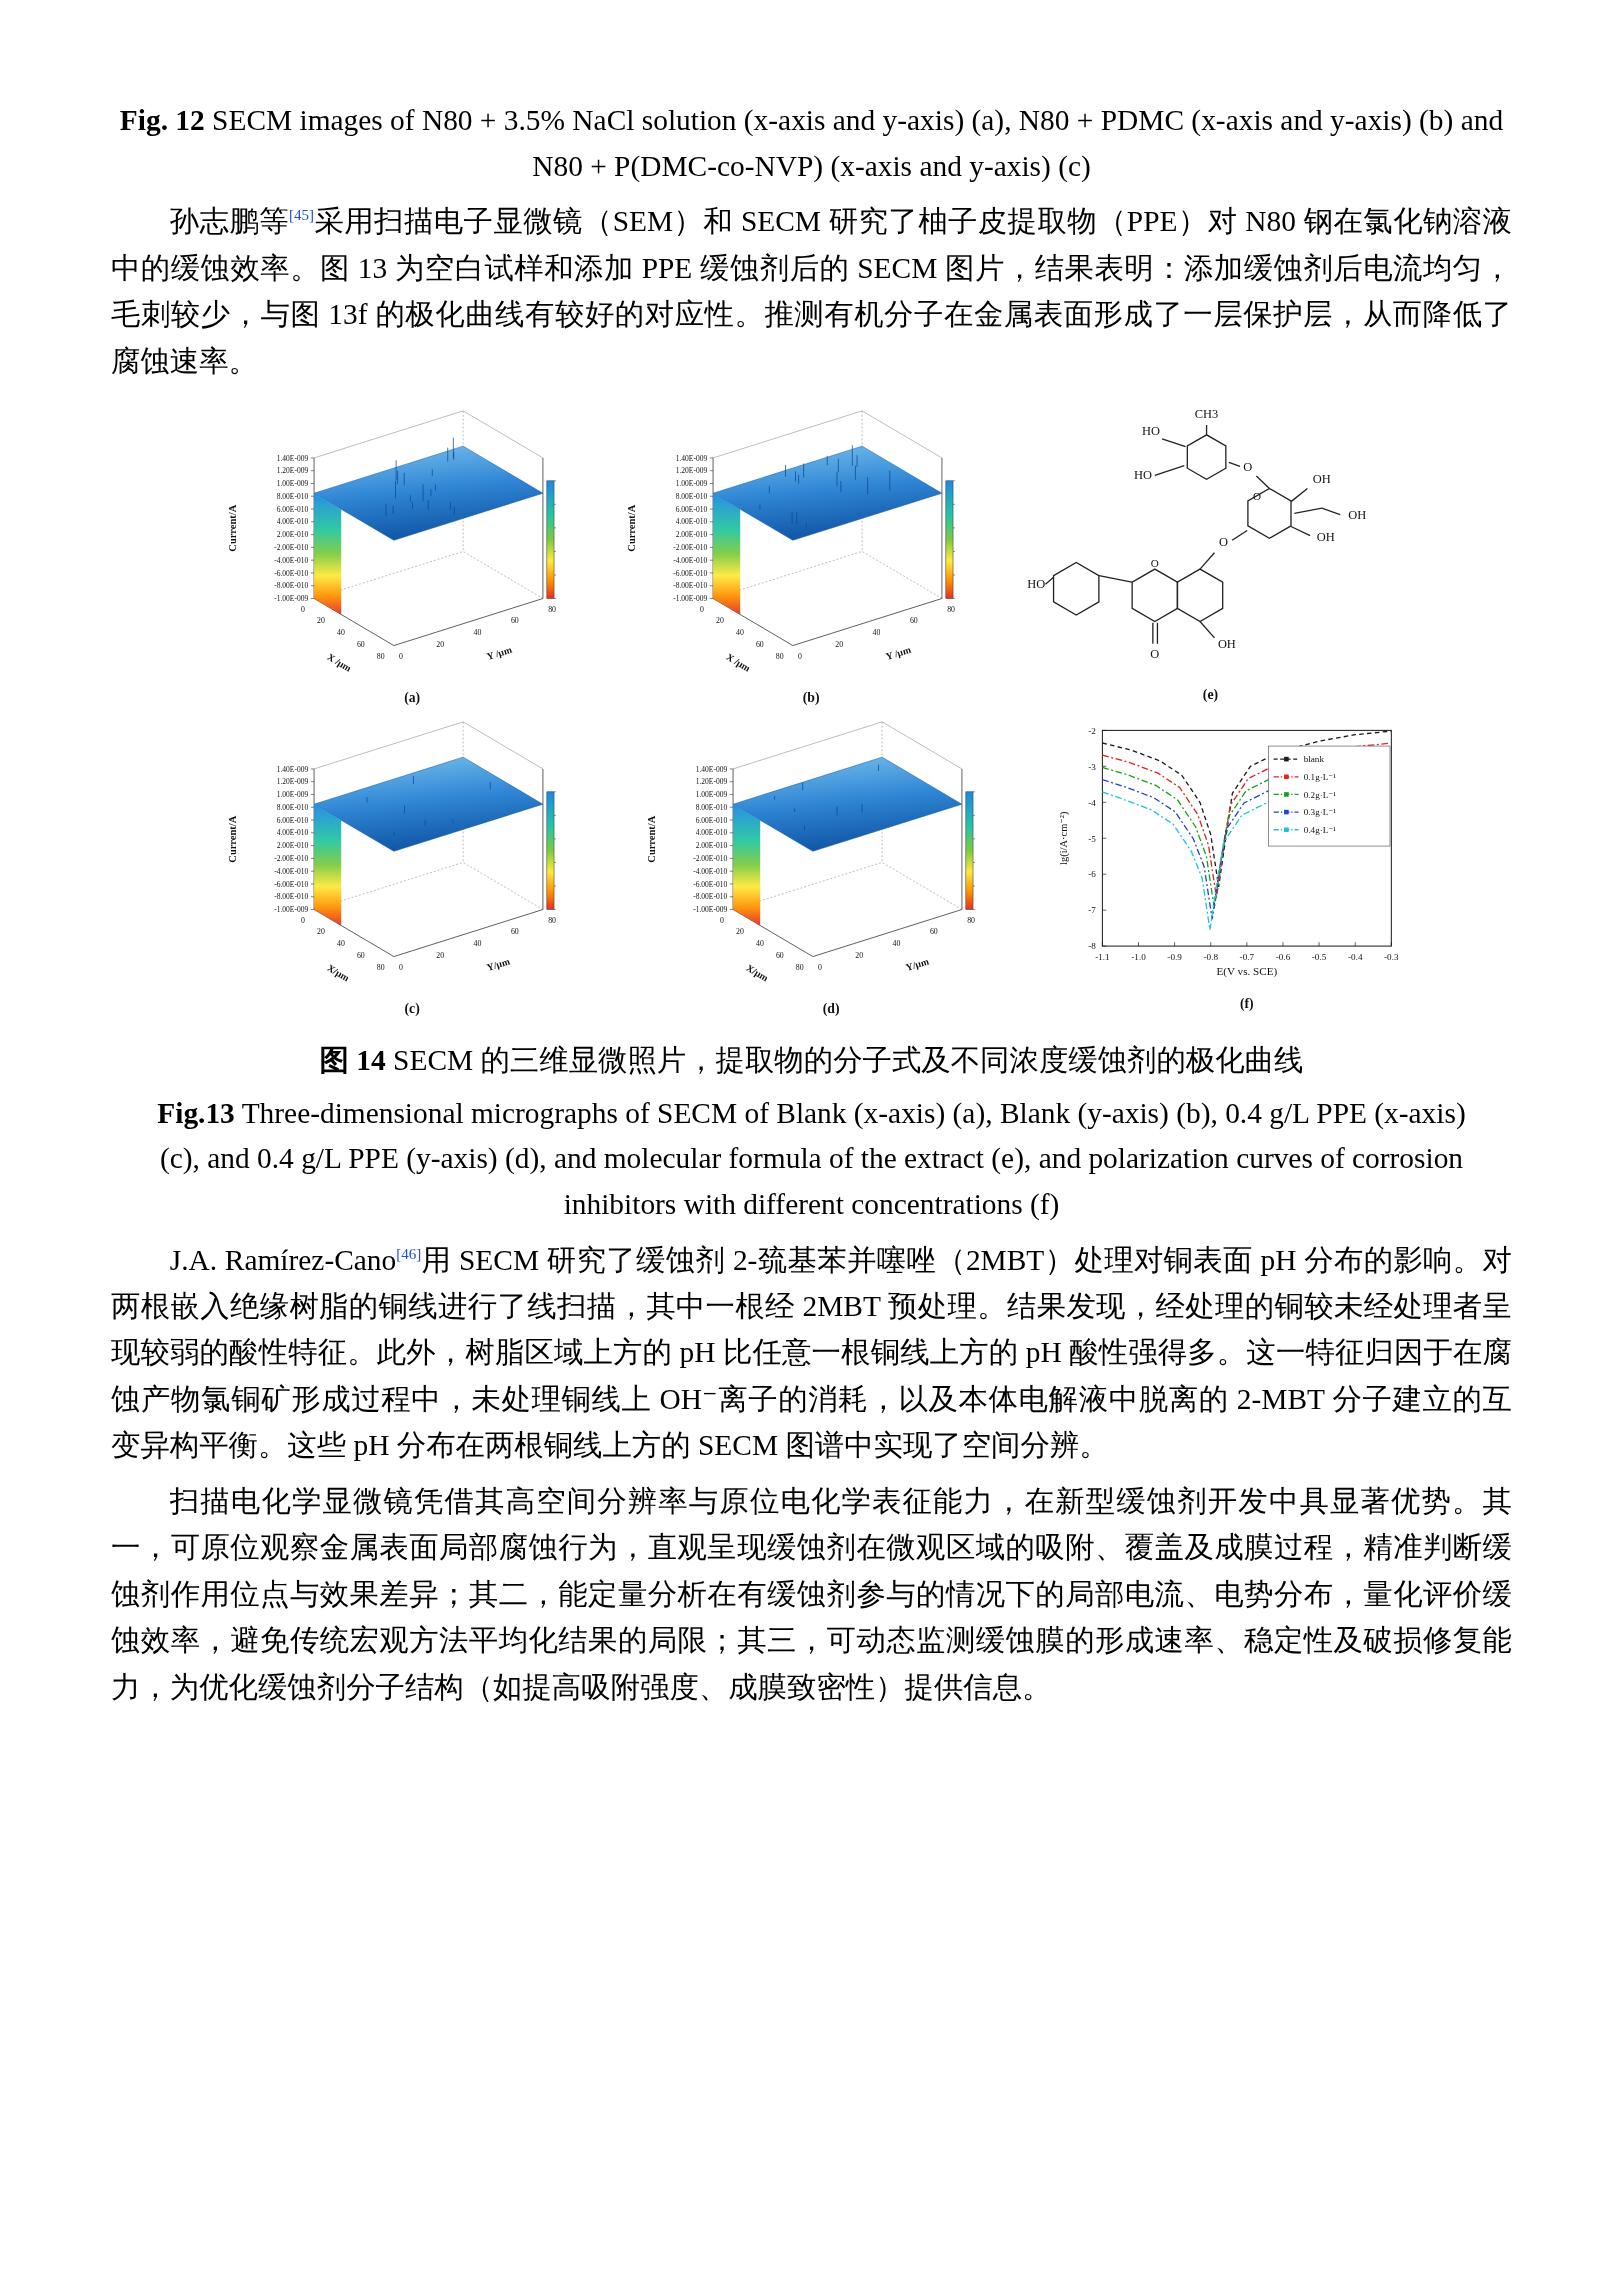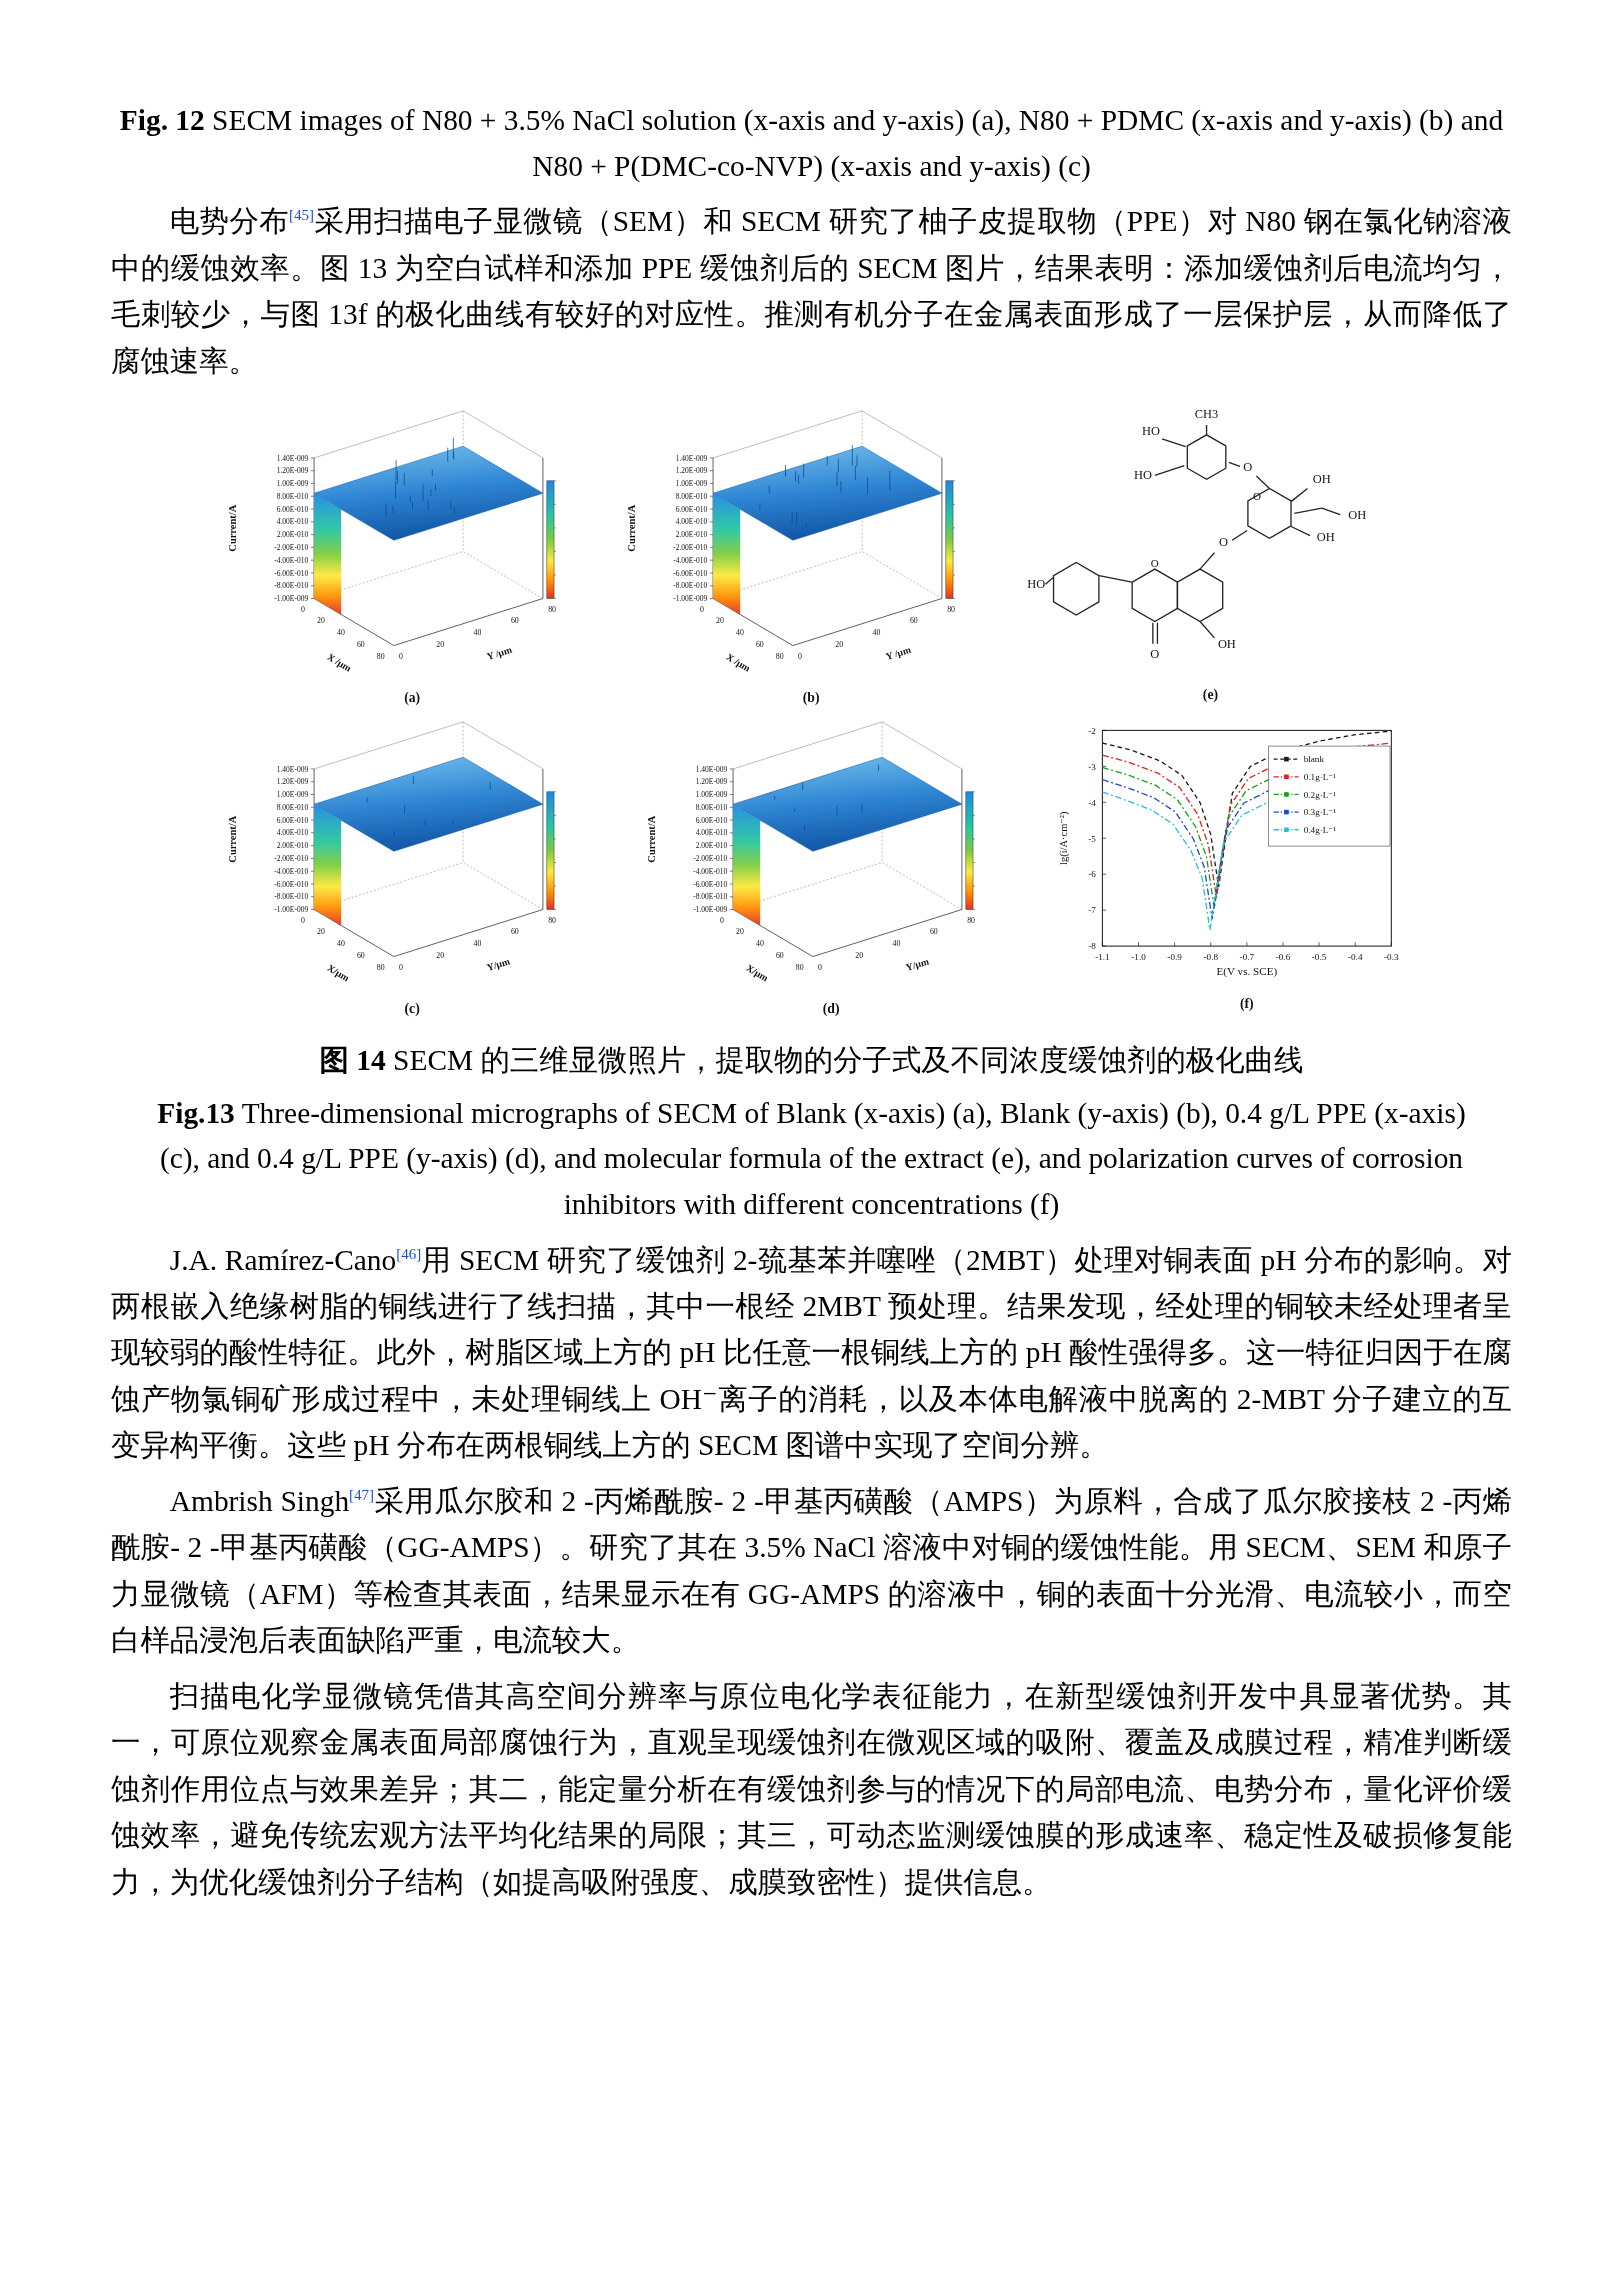--- a/index.html
+++ b/index.html
@@ -26,21 +26,21 @@
   .caption-en { width:1348px; margin:7px auto 0; }
   .page-number { position:absolute; left:0; right:0; bottom:98px; text-align:center; font-size:26px; }
 </style>
 </head>
 <body>
 
 <div class="page">
 
   <div class="caption"><span class="bold">Fig. 12</span><span> SECM images of N80 + 3.5% NaCl solution (x-axis and y-axis) (a), N80 + PDMC (x-axis and y-axis) (b) and N80 + P(DMC-co-NVP) (x-axis and y-axis) (c)</span></div>
 
-  <p class="para"><span>电势分布</span><sup class="ref">[45]</sup><span>采用扫描电子显微镜（SEM）和 SECM 研究了柚子皮提取物（PPE）对 N80 钢在氯化钠溶液中的缓蚀效率。图 13 为空白试样和添加 PPE 缓蚀剂后的 SECM 图片，结果表明：添加缓蚀剂后电流均匀，毛刺较少，与图 13f 的极化曲线有较好的对应性。推测有机分子在金属表面形成了一层保护层，从而降低了腐蚀速率。</span></p>
+  <p class="para"><span>孙志鹏等</span><sup class="ref">[45]</sup><span>采用扫描电子显微镜（SEM）和 SECM 研究了柚子皮提取物（PPE）对 N80 钢在氯化钠溶液中的缓蚀效率。图 13 为空白试样和添加 PPE 缓蚀剂后的 SECM 图片，结果表明：添加缓蚀剂后电流均匀，毛刺较少，与图 13f 的极化曲线有较好的对应性。推测有机分子在金属表面形成了一层保护层，从而降低了腐蚀速率。</span></p>
 
   <div class="figure">
     <div class="fig-row">
       <div class="panel">
           <svg width="340" height="308" viewBox="0 0 520 470">
             <defs>
               <linearGradient id="sg0" x1="0" y1="0" x2="0.25" y2="1">
                 <stop offset="0" stop-color="#7cc4ef"></stop>
                 <stop offset="0.55" stop-color="#2f86d4"></stop>
                 <stop offset="1" stop-color="#1258a8"></stop>
@@ -487,19 +487,18 @@
         </div>
     </div>
   </div>
 
   <div class="caption caption-cn"><span class="bold">图 14</span><span> SECM 的三维显微照片，提取物的分子式及不同浓度缓蚀剂的极化曲线</span></div>
 
   <div class="caption caption-en"><span class="bold">Fig.13</span><span> Three-dimensional micrographs of SECM of Blank (x-axis) (a), Blank (y-axis) (b), 0.4 g/L PPE (x-axis) (c), and 0.4 g/L PPE (y-axis) (d), and molecular formula of the extract (e), and polarization curves of corrosion inhibitors with different concentrations (f)</span></div>
 
   <p class="para"><span>J.A. Ramírez-Cano</span><sup class="ref">[46]</sup><span>用 SECM 研究了缓蚀剂 2-巯基苯并噻唑（2MBT）处理对铜表面 pH 分布的影响。对两根嵌入绝缘树脂的铜线进行了线扫描，其中一根经 2MBT 预处理。结果发现，经处理的铜较未经处理者呈现较弱的酸性特征。此外，树脂区域上方的 pH 比任意一根铜线上方的 pH 酸性强得多。这一特征归因于在腐蚀产物氯铜矿形成过程中，未处理铜线上 OH⁻离子的消耗，以及本体电解液中脱离的 2-MBT 分子建立的互变异构平衡。这些 pH 分布在两根铜线上方的 SECM 图谱中实现了空间分辨。</span></p>
 
-  <p class="para"><span>Ambrish Singh</span><sup class="ref">[47]</sup><span>采用瓜尔胶和 2 -丙烯酰胺- 2 -甲基丙磺酸（AMPS）为原料，合成了瓜尔胶接枝 2 -丙烯酰胺- 2 -甲基丙磺酸（GG-AMPS）。研究了其在 3.5% NaCl 溶液中对铜的缓蚀性能。用 SECM、SEM 和原子力显微镜（AFM）等检查其表面，结果显示在有 GG-AMPS 的溶液中，铜的表面十分光滑、电流较小，而空白样品浸泡后表面缺陷严重，电流较大。</span></p>
 
   <p class="para"><span>扫描电化学显微镜凭借其高空间分辨率与原位电化学表征能力，在新型缓蚀剂开发中具显著优势。其一，可原位观察金属表面局部腐蚀行为，直观呈现缓蚀剂在微观区域的吸附、覆盖及成膜过程，精准判断缓蚀剂作用位点与效果差异；其二，能定量分析在有缓蚀剂参与的情况下的局部电流、电势分布，量化评价缓蚀效率，避免传统宏观方法平均化结果的局限；其三，可动态监测缓蚀膜的形成速率、稳定性及破损修复能力，为优化缓蚀剂分子结构（如提高吸附强度、成膜致密性）提供信息。</span></p>
 
 
 </div>
 
 
 </body></html>

